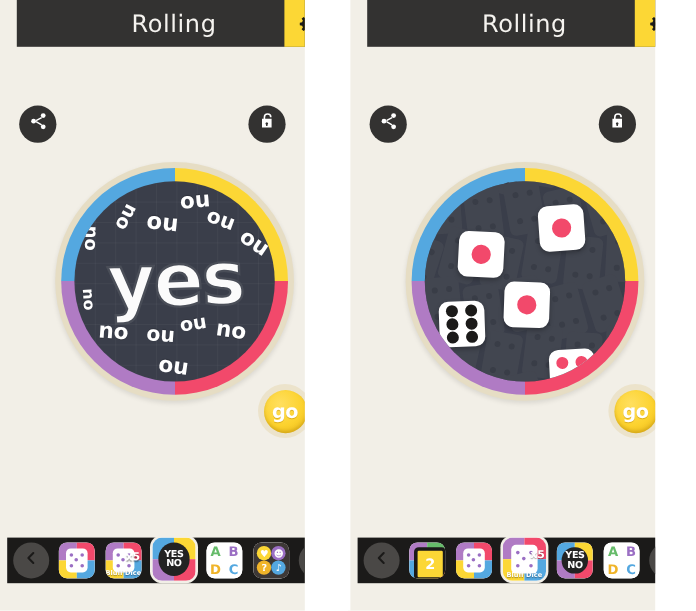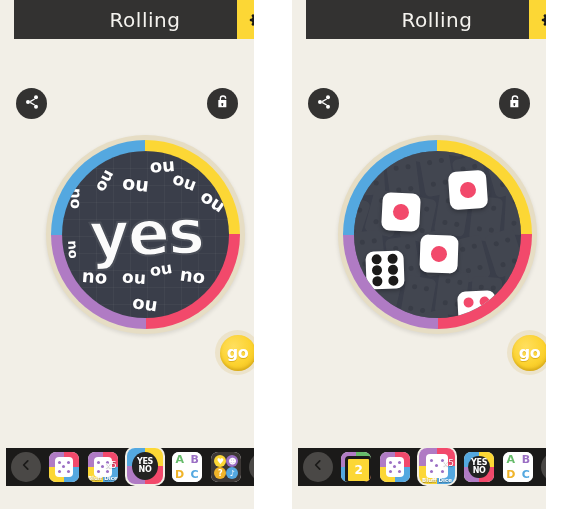--- a/index.html
+++ b/index.html
@@ -99,21 +99,21 @@
   
   .die{
     position:absolute;border-radius:8px;background:#ffffff;
     box-shadow:0 2px 4px rgba(0,0,0,.28);
     z-index:4;
   }
   .pip{position:absolute;border-radius:50%;}
 
   
   .go-btn{
-    position:absolute;left:215px;top:330px;width:45px;height:45px;border-radius:50%;
+    position:absolute;left:215px;top:320px;width:45px;height:45px;border-radius:50%;
     background:#ece3cb;display:flex;align-items:center;justify-content:center;
     cursor:pointer;z-index:8;
   }
   .go-inner{
     width:36px;height:36px;border-radius:50%;
     background:radial-gradient(circle at 38% 32%, #ffdf5e 0%, #fcd22e 55%, #e9b81a 100%);
     display:flex;align-items:center;justify-content:center;
     box-shadow:inset 0 -2px 3px rgba(160,115,0,.35);
   }
   .go-inner span{
@@ -164,21 +164,21 @@
   .q{position:absolute;width:50%;height:50%;}
   .q.tl{left:0;top:0;} .q.tr{right:0;top:0;}
   .q.bl{left:0;bottom:0;} .q.br{right:0;bottom:0;}
   .dice-card{
     position:absolute;left:20%;top:17%;width:60%;height:66%;
     background:#fff;border-radius:4px;
   }
   .dice-card .p{position:absolute;width:3px;height:3px;border-radius:50%;background:#9b6fc4;}
   .badge-x5{
     position:absolute;right:1px;top:30%;
-    font-family:"DejaVu Sans", sans-serif;font-weight:normal;font-size:9px;color:#fff;
+    font-family:"DejaVu Sans", sans-serif;font-weight:bold;font-size:9px;color:#fff;
     text-shadow:0 1px 1px rgba(0,0,0,.35);line-height:1;
   }
   .badge-name{
     position:absolute;left:0;right:0;bottom:1px;text-align:center;
     font-family:"DejaVu Sans", sans-serif;font-weight:bold;font-size:5.5px;color:#fff;
     text-shadow:0 1px 1px rgba(0,0,0,.4);line-height:1;
   }
   .yesno-circle{
     position:absolute;left:14%;top:12%;width:72%;height:76%;border-radius:50%;
     background:#232323;display:flex;flex-direction:column;align-items:center;justify-content:center;

